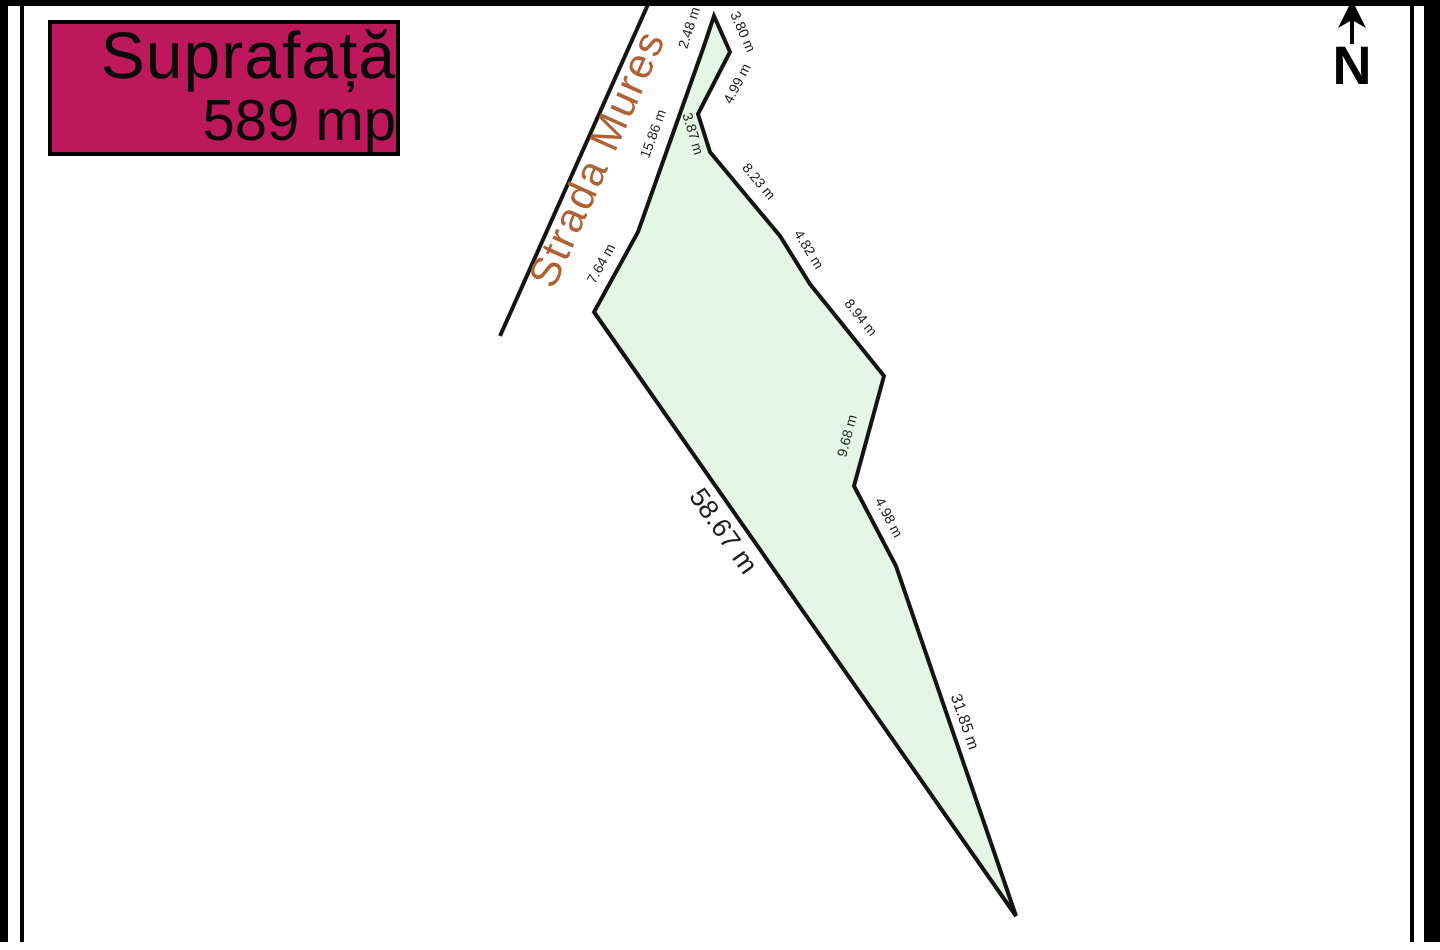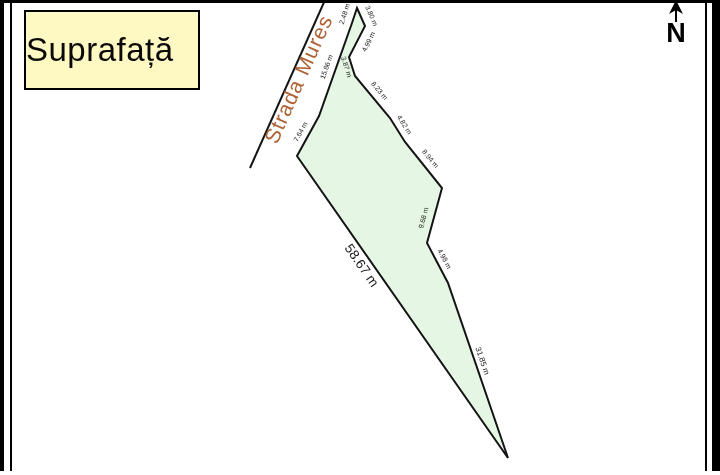--- a/index.html
+++ b/index.html
@@ -8,23 +8,23 @@
     overflow:hidden; font-family:"Liberation Sans", sans-serif;
   }
   .map-svg { position:absolute; left:0; top:0; }
   .frame { position:absolute; background:#000; top:0; }
   .frame-top        { left:0; top:0; width:720px; height:3px; }
   .frame-left-outer { left:0; width:4px; height:471px; }
   .frame-left-inner { left:10px; width:2px; height:471px; }
   .frame-right-inner{ left:705px; width:2px; height:471px; }
   .frame-right-outer{ left:712px; width:8px; height:471px; }
   .surface-box {
-    position:absolute; left:24px; top:10px; width:176px; height:80px;
-    border:2px solid #000; background:#fef9c3; box-sizing:border-box;
-    display:flex; flex-direction:column; align-items:flex-start; justify-content:center;
+    position:absolute; left:24px; top:10px; width:176px; height:68px;
+    border:2px solid #000; background:#be185d; box-sizing:border-box;
+    display:flex; flex-direction:column; align-items:flex-end; justify-content:center;
     text-align:center;
   }
   .surface-title { font-size:33px; line-height:1.08; color:#0a0a0a; letter-spacing:0.5px; }
   .surface-value { font-size:29px; line-height:1.1; color:#0a0a0a; }
   .north-n { font-weight:bold; font-size:27px; fill:#000; }
 </style>
 </head>
 <body>
 
 <div class="page">
@@ -61,15 +61,16 @@
   </svg>
 
   <div class="frame frame-top"></div>
   <div class="frame frame-left-outer"></div>
   <div class="frame frame-left-inner"></div>
   <div class="frame frame-right-inner"></div>
   <div class="frame frame-right-outer"></div>
 
   <div class="surface-box">
     <div class="surface-title">Suprafață</div>
+    <div class="surface-value">589 mp</div>
   </div>
 
 </div>
 
 </body></html>

